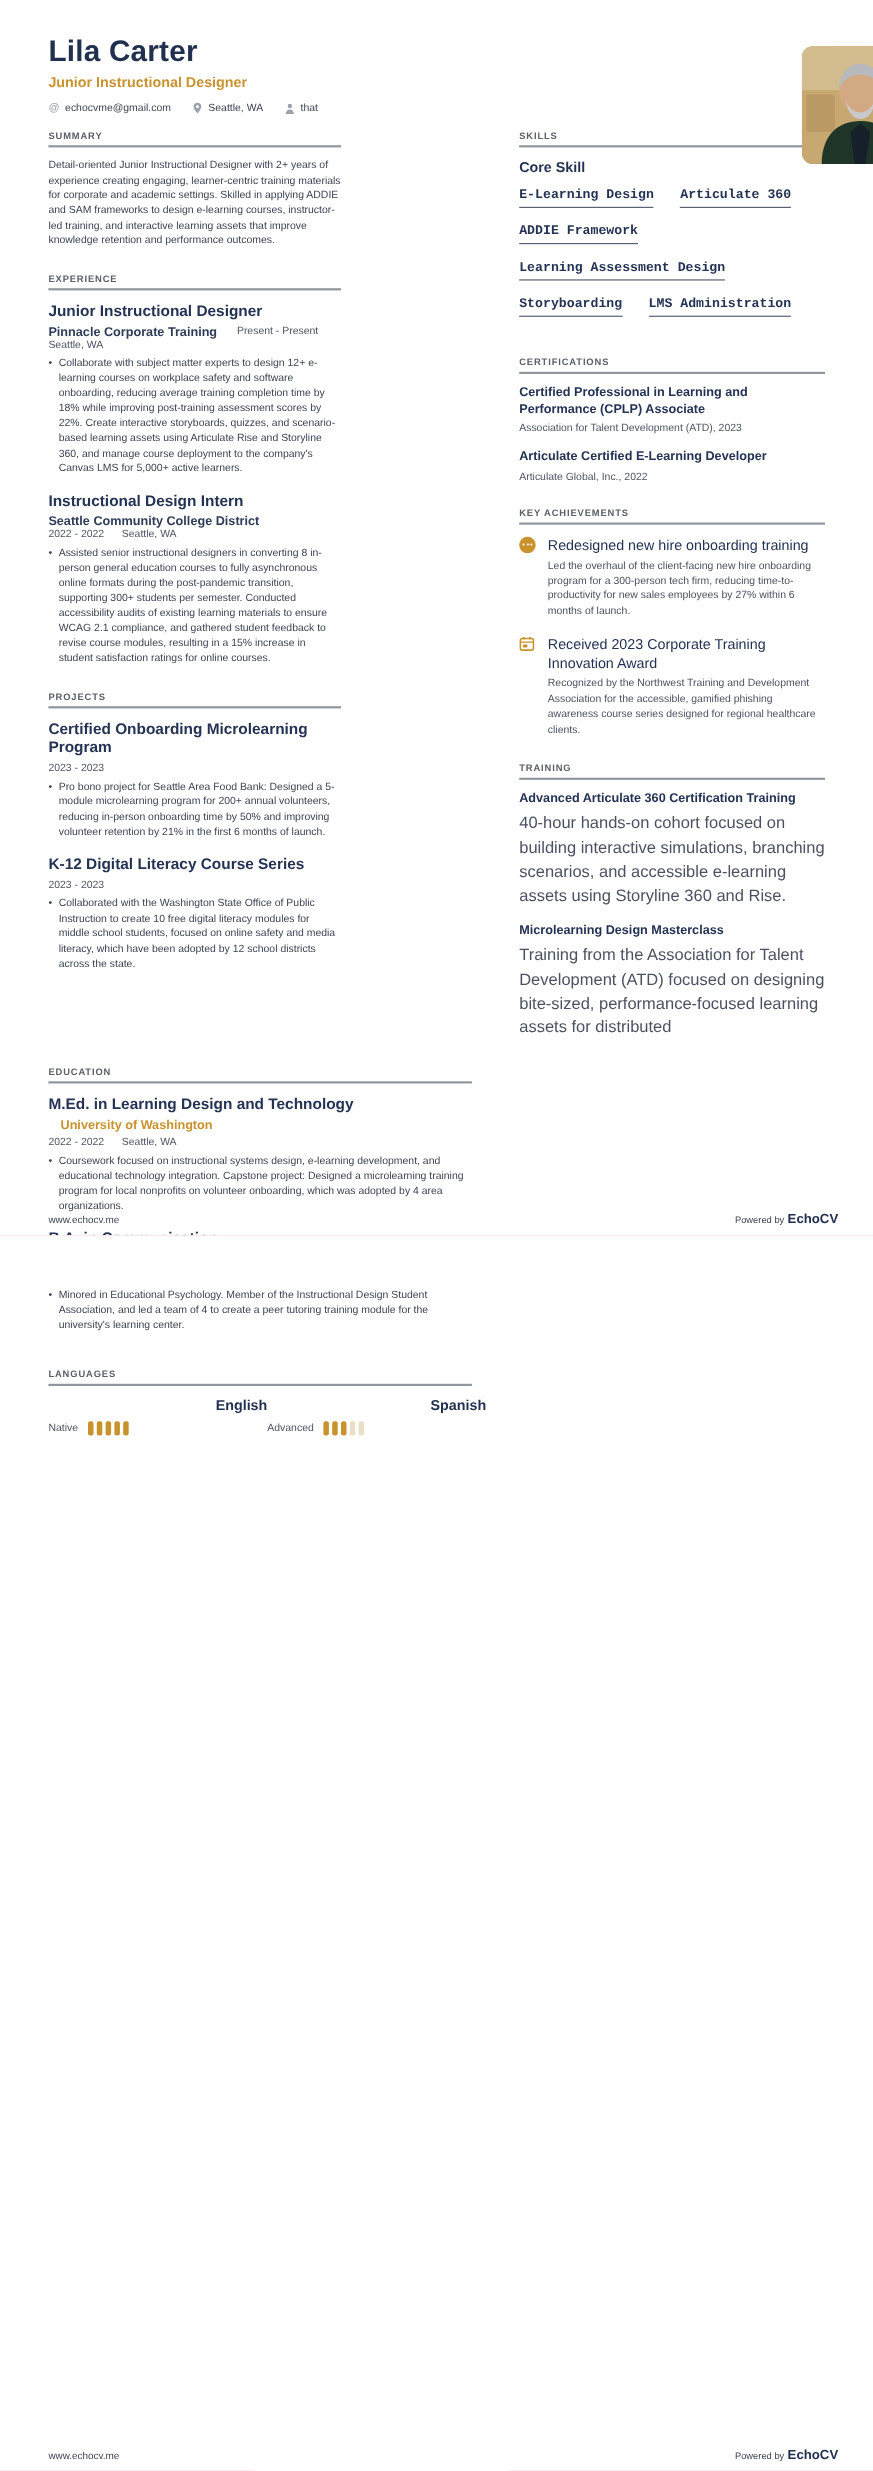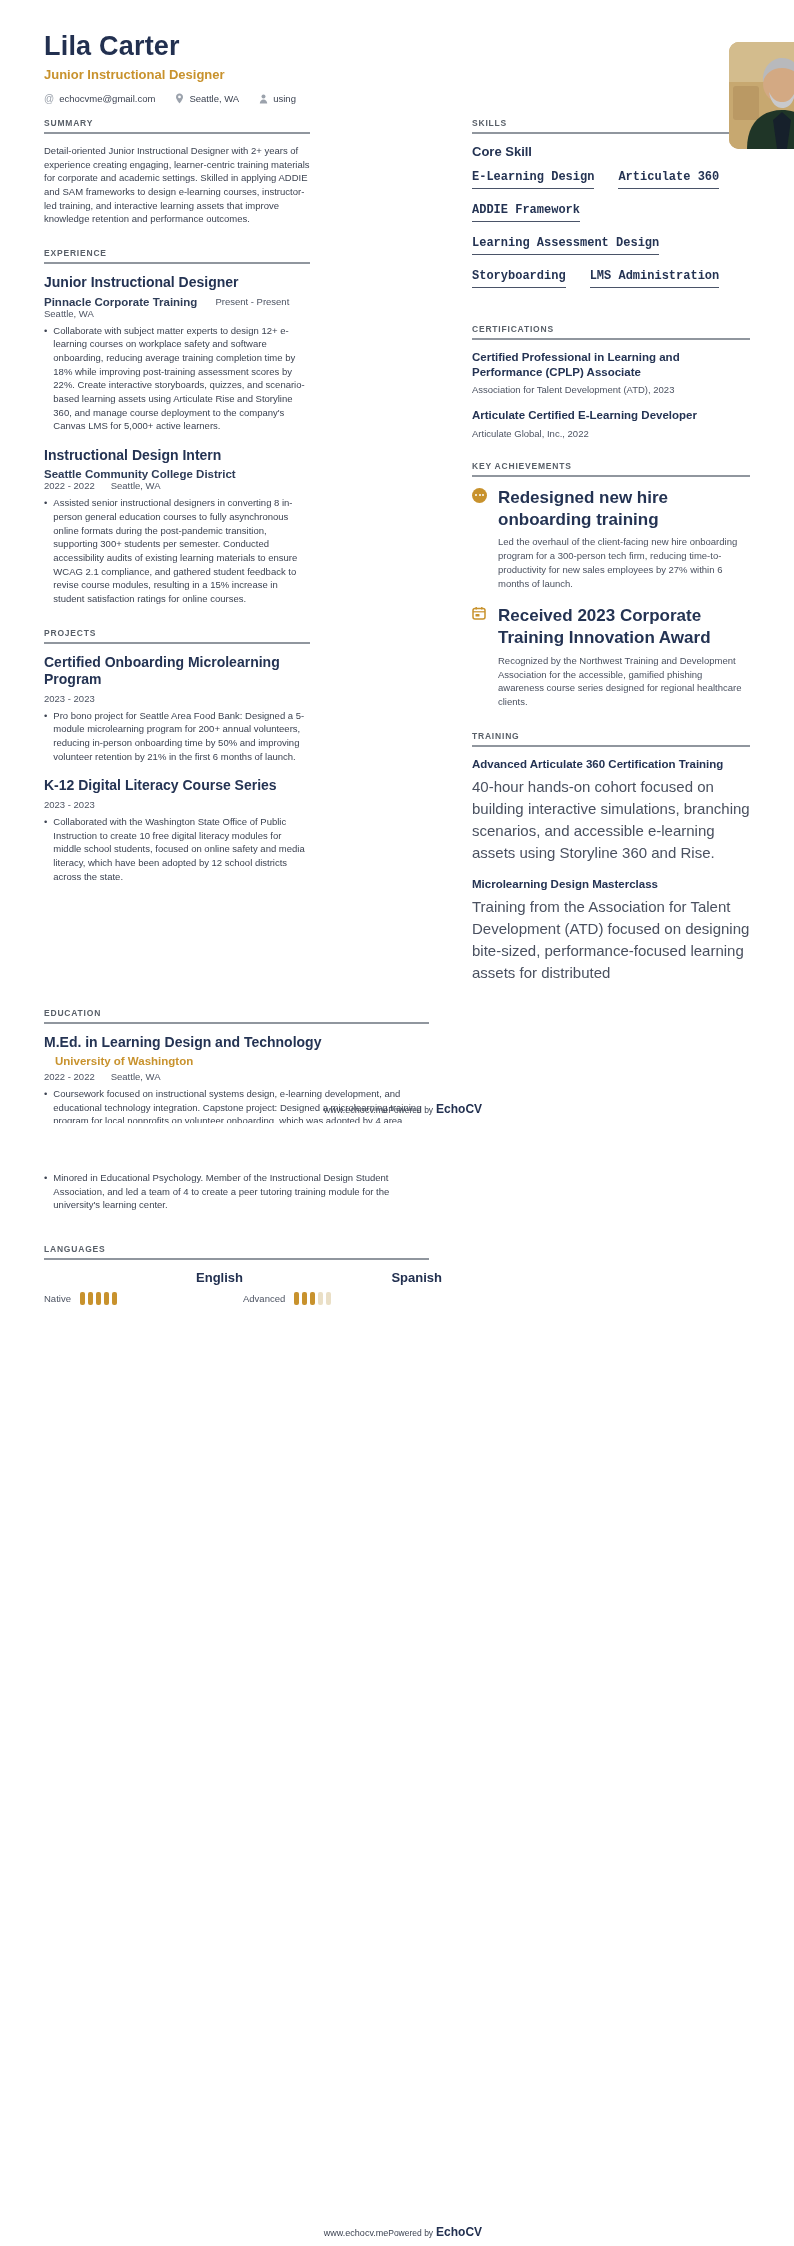--- a/index.html
+++ b/index.html
@@ -45,34 +45,34 @@
 
   .cert-item { margin-bottom:13px; }
   .cert-name { font-size:11.5px; font-weight:700; color:#243353; line-height:1.32; }
   .cert-issuer { font-size:9.5px; color:#4d5463; margin-top:4px; }
 
   .ach-item { display:flex; margin-bottom:14px; }
   .ach-icon-col { width:26px; flex:none; padding-top:1px; }
   .badge-circle { width:15px; height:15px; border-radius:50%; background:#c8922d;
                   display:flex; align-items:center; justify-content:center; gap:1.5px; }
   .badge-circle i { width:2px; height:2px; background:#fff; border-radius:50%; display:block; }
-  .ach-title { font-size:17px; font-weight:700; color:#243353; line-height:1.32; }
+  .ach-title { font-size:13px; font-weight:400; color:#243353; line-height:1.32; }
   .ach-text { font-size:9.5px; color:#4a5160; line-height:1.46; margin-top:4px; }
 
   .tr-item { margin-bottom:13px; }
   .tr-title { font-size:11.5px; font-weight:700; color:#243353; line-height:1.32; }
   .tr-text { font-size:15px; color:#4a5160; line-height:1.46; margin-top:4px; }
 
   
   .edu-block { width:385px; margin-top:2px; }
   .edu-item { margin-bottom:13px; }
 
   
   .footer { position:absolute; left:44px; right:32px; bottom:6px; display:flex;
-            justify-content:center; align-items:baseline; }
+            justify-content:space-between; align-items:baseline; }
   .site { font-size:9px; color:#3c4352; }
   .powered { font-size:8.5px; color:#3c4352; }
   .brand { font-size:12px; font-weight:700; color:#223050; margin-left:3px; }
 
   
   .p2-bullet { width:352px; margin-top:48px; }
   .lang-section { width:385px; margin-top:32px; }
   .langs { display:flex; margin-top:2px; }
   .lang { width:199px; flex:none; }
   .lang-name { font-size:13px; font-weight:700; color:#223050;text-align:right; }
@@ -107,21 +107,21 @@
             </span>
             <span>Seattle, WA</span>
           </span>
           <span class="contact-item">
             <span class="c-icon">
               <svg width="9" height="10" viewBox="0 0 9 10">
                   <circle cx="4.5" cy="2.4" r="2" fill="#9ba2ac"></circle>
                   <path d="M0.8 9.6C0.8 7.3 2.4 5.6 4.5 5.6S8.2 7.3 8.2 9.6Z" fill="#9ba2ac"></path>
                 </svg>
             </span>
-            <span>using</span>
+            <span>that</span>
           </span>
         </div>
         <div class="photo">
           <svg width="107" height="107" viewBox="0 0 107 107">
             <rect width="107" height="107" fill="#c7a870"></rect>
             <rect x="0" y="0" width="107" height="40" fill="#d9c49a" opacity="0.7"></rect>
             <rect x="4" y="44" width="26" height="34" rx="3" fill="#b08f5c" opacity="0.6"></rect>
             <rect x="80" y="30" width="22" height="50" rx="3" fill="#a8895a" opacity="0.5"></rect>
             <path d="M18 107 C18 80 34 68 53 68 C73 68 89 80 89 107 Z" fill="#1f3527"></path>
             <path d="M44 78 L53 70 L62 78 L58 107 L48 107 Z" fill="#16202b"></path>

